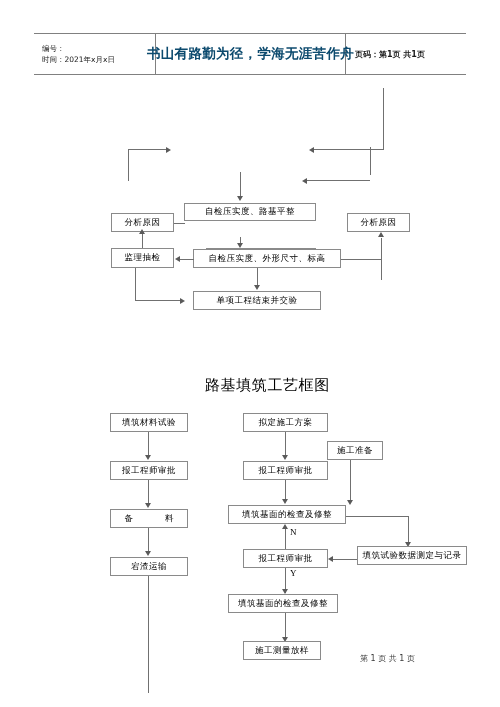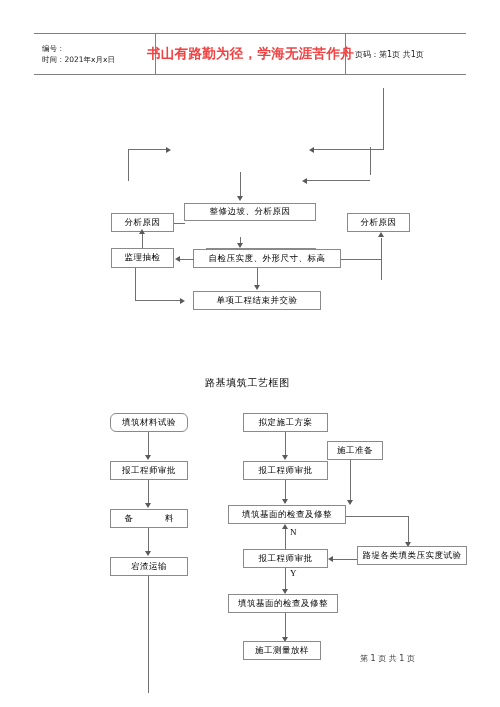--- a/index.html
+++ b/index.html
@@ -45,31 +45,32 @@
   }
   .hdr-cell.mid {
     width: 190px;
     align-items: center;
     justify-content: center;
     border-right: 1.2px solid #808080;
   }
   .hdr-cell.right {
     flex: 1;
     padding-left: 9px;
+    font-weight: bold;
   }
   .hdr-small {
     font-size: 7.5px;
     line-height: 11px;
     color: #1a1a1a;
     white-space: nowrap;
   }
   .hdr-slogan {
     font-size: 13.5px;
     font-weight: bold;
-    color: #ef4444;
+    color: #0c4a6e;
     letter-spacing: 0.3px;
     white-space: nowrap;
     font-family: "DejaVu Serif", "Liberation Serif", serif;
   }
   .hdr-page {
     font-size: 8px;
     color: #1a1a1a;
     white-space: nowrap;
   }
 
@@ -125,21 +126,21 @@
 
   .flow-label {
     position: absolute;
     font-size: 9px;
     color: #000;
     font-family: "Liberation Serif", "DejaVu Serif", serif;
   }
 
   .chart-title {
     position: absolute;
-    font-size: 10px;
+    font-size: 15px;
     color: #000;
     letter-spacing: 0.6px;
     white-space: nowrap;
     text-align: center;
   }
 
   .footer-page {
     position: absolute;
     font-size: 8px;
     color: #3a3a3a;
@@ -174,21 +175,21 @@
 
   <div class="ln v" style="left:370px; top:147px; height:28px;"></div>
   <div class="ln h" style="left:307px; top:180px; width:63px;"></div>
   <div class="arw left" style="left:302px; top:177.5px;"></div>
 
   <div class="ln v" style="left:240px; top:172px; height:26px;"></div>
   <div class="arw down" style="left:237px; top:196px;"></div>
 
   <div class="box" style="left:111px; top:213px; width:63px; height:19px;">分析原因</div>
 
-  <div class="box" style="left:184px; top:203px; width:132px; height:18px;">整修边坡、分析原因</div>
+  <div class="box" style="left:184px; top:203px; width:132px; height:18px;">自检压实度、路基平整</div>
 
   <div class="box" style="left:206px; top:219px; width:110px; height:18px;margin-top:29px;">碾压</div>
 
   <div class="box" style="left:193px; top:249px; width:148px; height:19px;">自检压实度、外形尺寸、标高</div>
 
   <div class="box" style="left:111px; top:248px; width:63px; height:20px;">监理抽检</div>
 
   <div class="box" style="left:347px; top:213px; width:63px; height:19px;">分析原因</div>
 
   <div class="box" style="left:193px; top:291px; width:128px; height:19px;">单项工程结束并交验</div>
@@ -210,21 +211,21 @@
 
   <div class="ln v" style="left:257px; top:268px; height:17px;"></div>
   <div class="arw down" style="left:254px; top:285px;"></div>
 
   <div class="ln h" style="left:341px; top:258.5px; width:41px;"></div>
   <div class="ln v" style="left:381px; top:238px; height:42px;"></div>
   <div class="arw up" style="left:378px; top:232px;"></div>
 
   <div class="chart-title" style="left:205px; top:376px;">路基填筑工艺框图</div>
 
-  <div class="box" style="left:110px; top:413px; width:78px; height:19px;border-radius:6px;">填筑材料试验</div>
+  <div class="box" style="left:110px; top:413px; width:78px; height:19px;">填筑材料试验</div>
   <div class="ln v" style="left:148px; top:432px; height:23px;"></div>
   <div class="arw down" style="left:145px; top:455px;"></div>
 
   <div class="box" style="left:110px; top:461px; width:78px; height:19px;">报工程师审批</div>
   <div class="ln v" style="left:148px; top:480px; height:23px;"></div>
   <div class="arw down" style="left:145px; top:503px;"></div>
 
   <div class="box wide-sp" style="left:110px; top:509px; width:78px; height:19px;">备　　料</div>
   <div class="ln v" style="left:148px; top:528px; height:23px;"></div>
   <div class="arw down" style="left:145px; top:551px;"></div>
@@ -259,20 +260,20 @@
   <div class="box" style="left:243px; top:641px; width:78px; height:19px;">施工测量放样</div>
 
   <div class="box" style="left:327px; top:441px; width:56px; height:19px;">施工准备</div>
   <div class="ln v" style="left:350px; top:460px; height:42px;"></div>
   <div class="arw down" style="left:347px; top:500px;"></div>
 
   <div class="ln h" style="left:346px; top:516px; width:63px;"></div>
   <div class="ln v" style="left:408px; top:516px; height:26px;"></div>
   <div class="arw down" style="left:405px; top:542px;"></div>
 
-  <div class="box" style="left:357px; top:546px; width:110px; height:19px;">路堤各类填类压实度试验</div>
+  <div class="box" style="left:357px; top:546px; width:110px; height:19px;">填筑试验数据测定与记录</div>
 
   <div class="ln h" style="left:333px; top:558.5px; width:24px;"></div>
   <div class="arw left" style="left:328px; top:556px;"></div>
 
   <div class="footer-page" style="left:360px; top:653px;">第 1 页  共 1 页</div>
 
 </div>
 
 </body></html>

